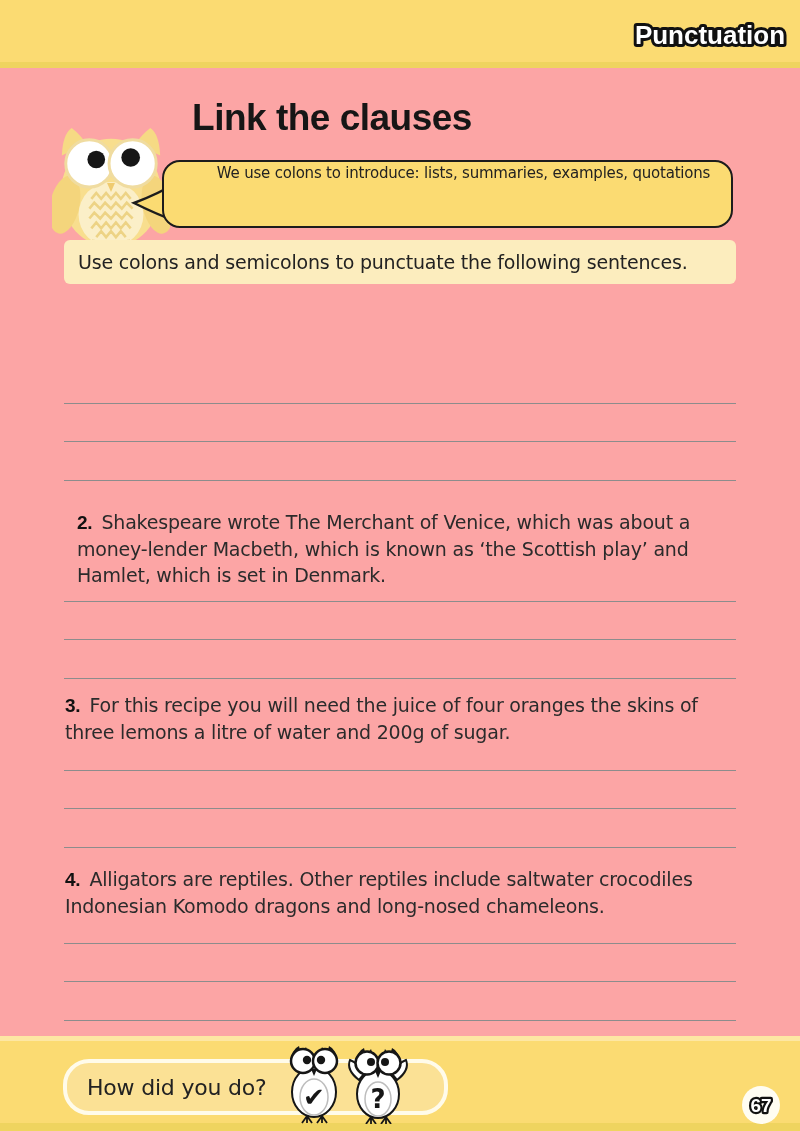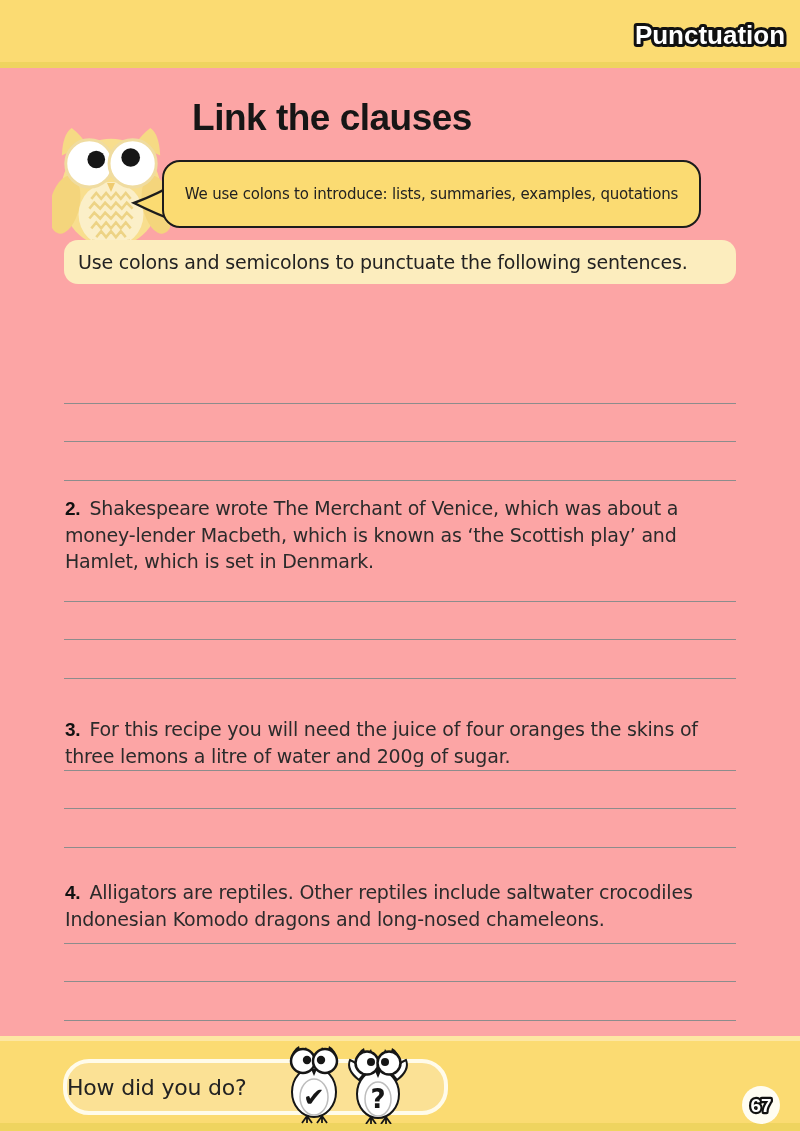--- a/index.html
+++ b/index.html
@@ -22,53 +22,53 @@
     position:absolute;left:0;top:97px;width:664px;text-align:center;
     font-family:"Liberation Sans",sans-serif;font-weight:700;font-size:37px;
     letter-spacing:-0.5px;color:#161616;
   }
   
   .owl-top{position:absolute;left:52px;top:126px;width:118px;height:124px;}
   .bubble-tail{position:absolute;left:130px;top:176px;width:50px;height:50px;z-index:1;}
   .speech-bubble{
     position:absolute;left:162px;top:160px;width:535px;height:64px;z-index:2;
     background:#FBDB72;border:2.5px solid #1c1c1c;border-radius:18px;
-    display:flex;flex-direction:column;justify-content:center;text-align:center;
+    display:flex;flex-direction:row;justify-content:center;text-align:center;padding-left:32px;
   }
   .speech-bubble span{
     display:block;font-size:15px;line-height:23px;color:#222222;letter-spacing:-0.2px;
   }
   
   .instruction-banner{
     position:absolute;left:64px;top:240px;width:672px;height:44px;
-    background:#FCEDBE;border-radius:14px;display:flex;align-items:center;
+    background:#FCEDBE;border-radius:6px;display:flex;align-items:center;
   }
   .instruction-banner span{
     padding-left:14px;font-size:19px;color:#222222;letter-spacing:-0.2px;
   }
   
   .exercise-text{
     position:absolute;left:65px;width:676px;
     font-size:19px;line-height:26px;letter-spacing:-0.2px;color:#2b2b2b;
   }
   .exercise-text b{font-family:"Liberation Sans",sans-serif;font-size:19px;color:#111;margin-right:9px;}
-  #ex1{top:297px;} #ex2{top:495px;} #ex3{top:692px;margin-top:24px;} #ex4{top:866px;margin-top:13px;}
+  #ex1{top:297px;} #ex2{top:509px;margin-left:12px;} #ex3{top:692px;} #ex4{top:866px;}
   .lines-group{position:absolute;left:64px;width:672px;}
   #lines1{top:365px;} #lines2{top:563px;} #lines3{top:732px;} #lines4{top:905px;}
   .answer-line{height:37.5px;border-bottom:1.5px solid #8c8c8c;}
   
   .footer-edge{position:absolute;left:0;top:1036px;width:800px;height:5px;background:#FDE7A3;}
   .footer-band{position:absolute;left:0;top:1041px;width:800px;height:90px;background:#FBDB72;}
   .footer-band-bottom{position:absolute;left:0;top:1123px;width:800px;height:8px;background:#EFD45F;}
   .howdidyoudo-box{
     position:absolute;left:63px;top:1059px;width:377px;height:48px;z-index:3;
     background:#FBE195;border:4px solid #FFFBEA;border-radius:26px;
     display:flex;align-items:center;
   }
-  .howdidyoudo-box span{font-size:22px;color:#222222;letter-spacing:-0.2px;}
+  .howdidyoudo-box span{padding-left:20px;font-size:22px;color:#222222;letter-spacing:-0.2px;}
   .footer-owls{position:absolute;left:282px;top:1044px;width:130px;height:80px;z-index:4;}
   .page-num-circle{
     position:absolute;left:742px;top:1086px;width:38px;height:38px;z-index:3;
     background:#FFFDF2;border-radius:50%;text-align:right;
   }
   .pagenum-svg{position:absolute;left:0;top:0;width:38px;height:38px;}
   .pagenum-svg text{
     font-family:"Liberation Sans",sans-serif;font-weight:bold;font-size:19px;
     fill:#ffffff;stroke:#111111;stroke-width:4.5px;stroke-linejoin:round;
     paint-order:stroke fill;

